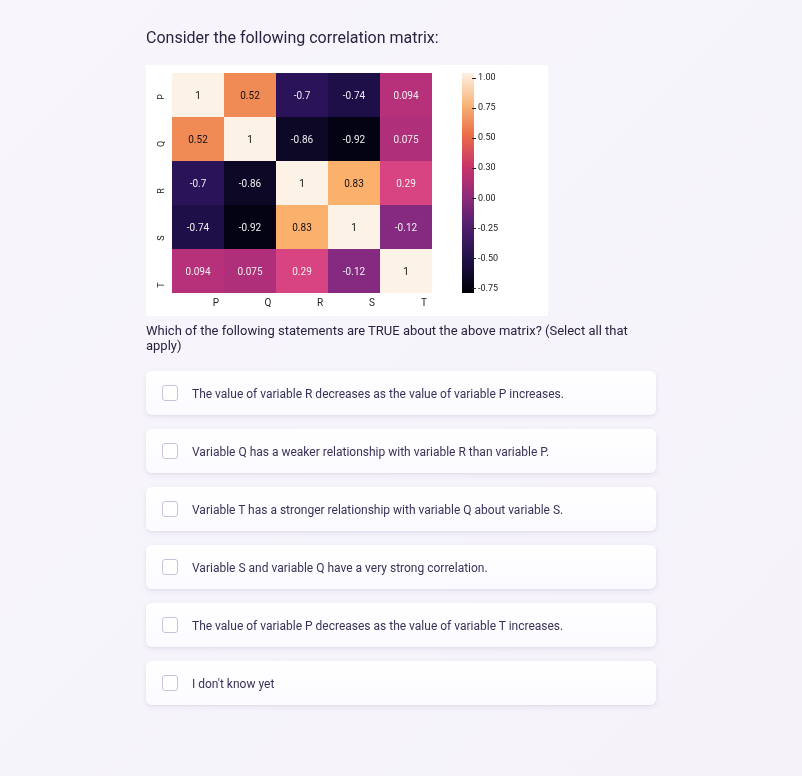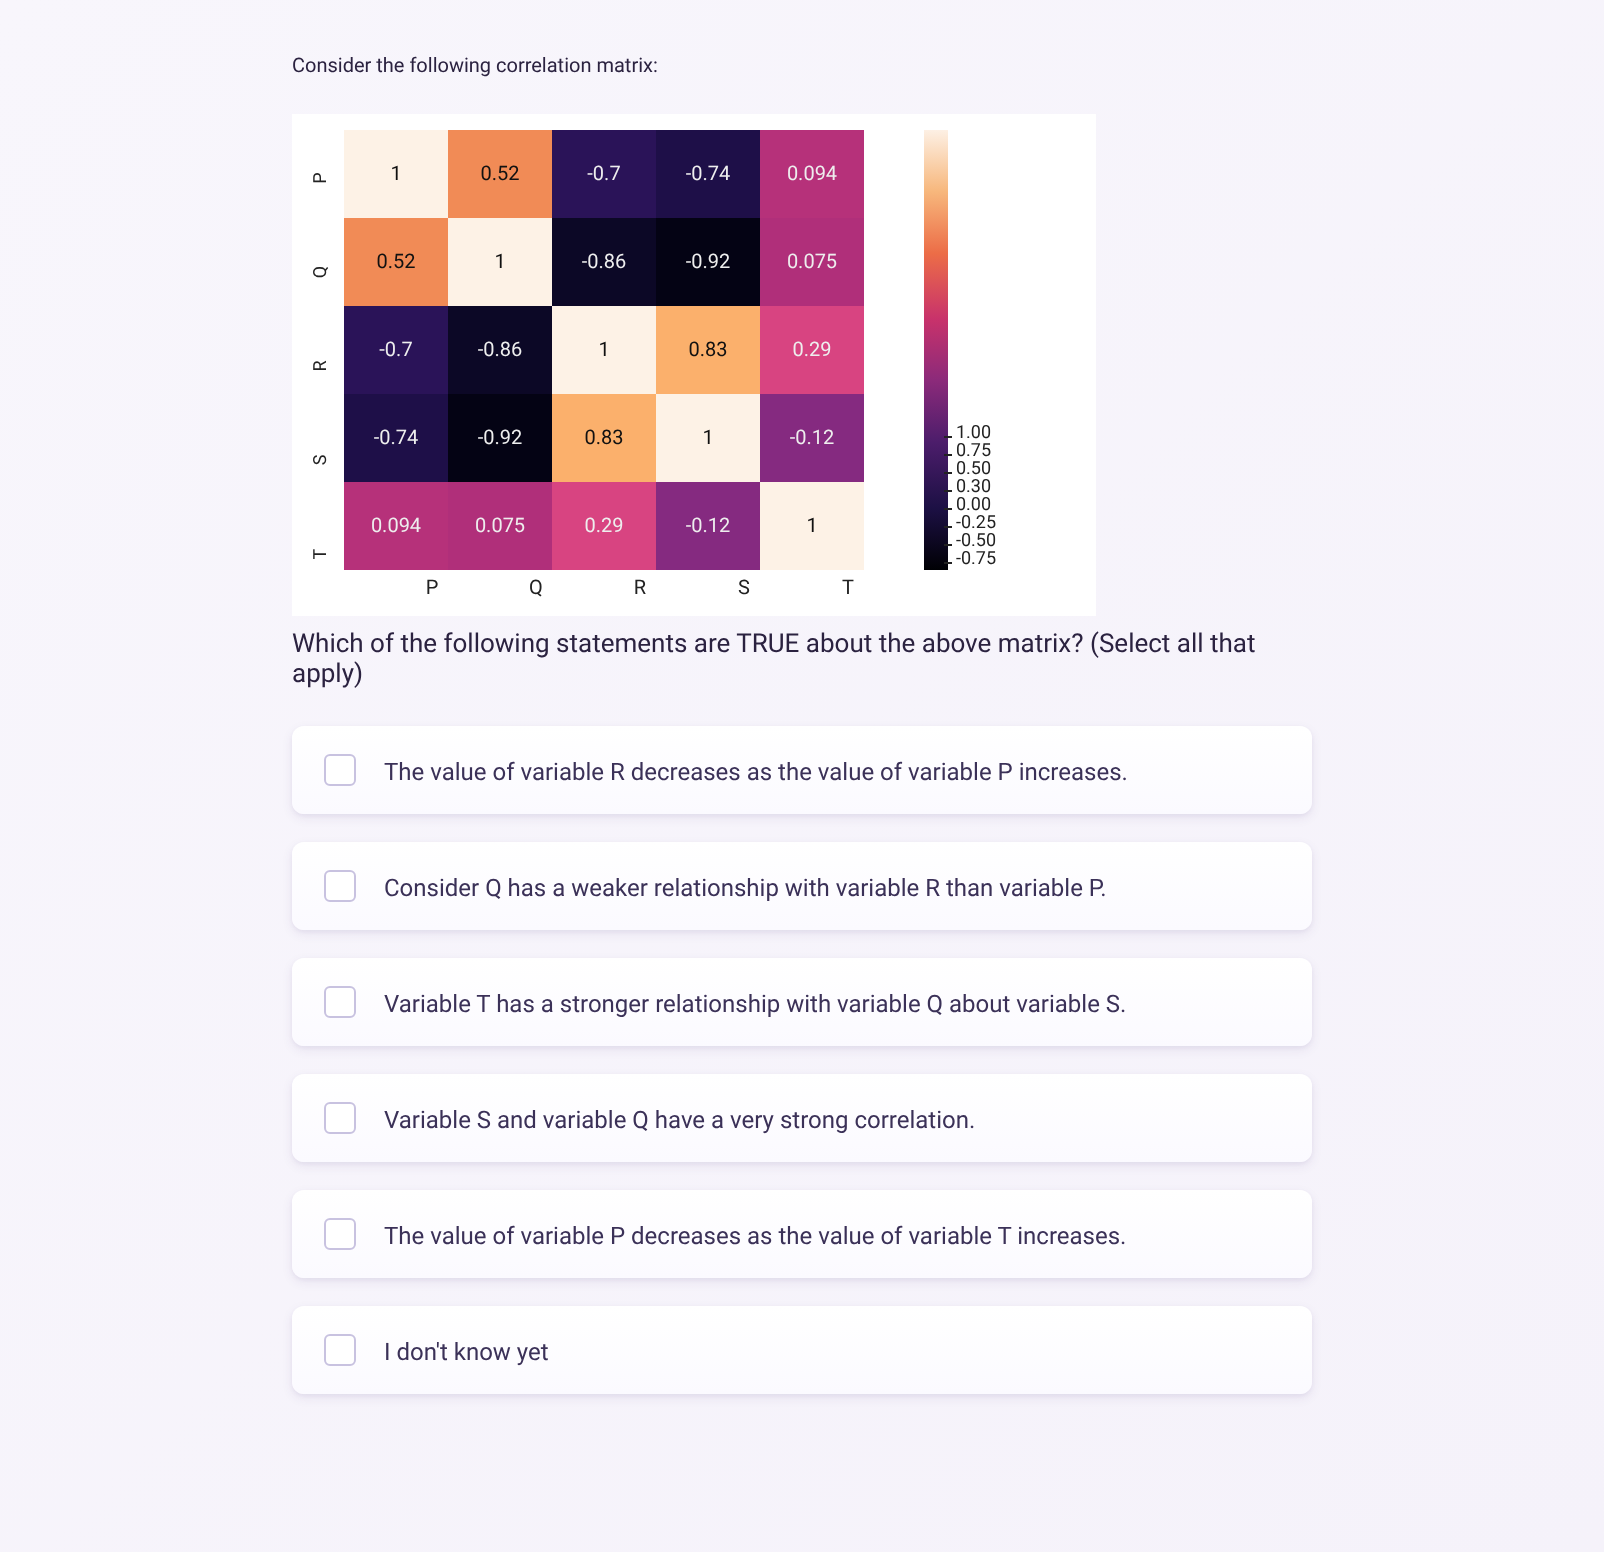--- a/index.html
+++ b/index.html
@@ -9,21 +9,21 @@
     color: #2b2240;
     padding: 28px 0 60px;
     width: 802px;
     min-height: 776px;
   }
   .wrap {
     width: 510px;
     margin: 0 auto;
   }
   .q-intro {
-    font-size: 10px;
+    font-size: 16px;
     color: #2b2240;
     margin-bottom: 18px;
   }
   .chart-area {
     background: #fff;
     padding: 8px 8px 8px 8px;
     width: 402px;
     position: relative;
   }
   .chart-inner {
@@ -87,21 +87,21 @@
       #c8326b 43%,
       #8b2a7a 57%,
       #4c1d6b 71%,
       #1c1044 86%,
       #000004 100%);
     border: none;
   }
   .cb-ticks {
     display: flex;
     flex-direction: column;
-    justify-content: flex-end;
+    justify-content: space-between;
     height: 220px;
     margin-left: 4px;
   }
   .cb-tick {
     font-size: 9px;
     color: #222;
     line-height: 1;
     white-space: nowrap;
     position: relative;
   }
@@ -214,21 +214,21 @@
   </div>
 
   <p class="q-follow">Which of the following statements are TRUE about the above matrix? (Select all that apply)</p>
 
   <div class="option">
     <div class="checkbox"></div>
     <span class="opt-text">The value of variable R decreases as the value of variable P increases.</span>
   </div>
   <div class="option">
     <div class="checkbox"></div>
-    <span class="opt-text">Consider Q has a weaker relationship with variable R than variable P.</span>
+    <span class="opt-text">Variable Q has a weaker relationship with variable R than variable P.</span>
   </div>
   <div class="option">
     <div class="checkbox"></div>
     <span class="opt-text">Variable T has a stronger relationship with variable Q about variable S.</span>
   </div>
   <div class="option">
     <div class="checkbox"></div>
     <span class="opt-text">Variable S and variable Q have a very strong correlation.</span>
   </div>
   <div class="option">

